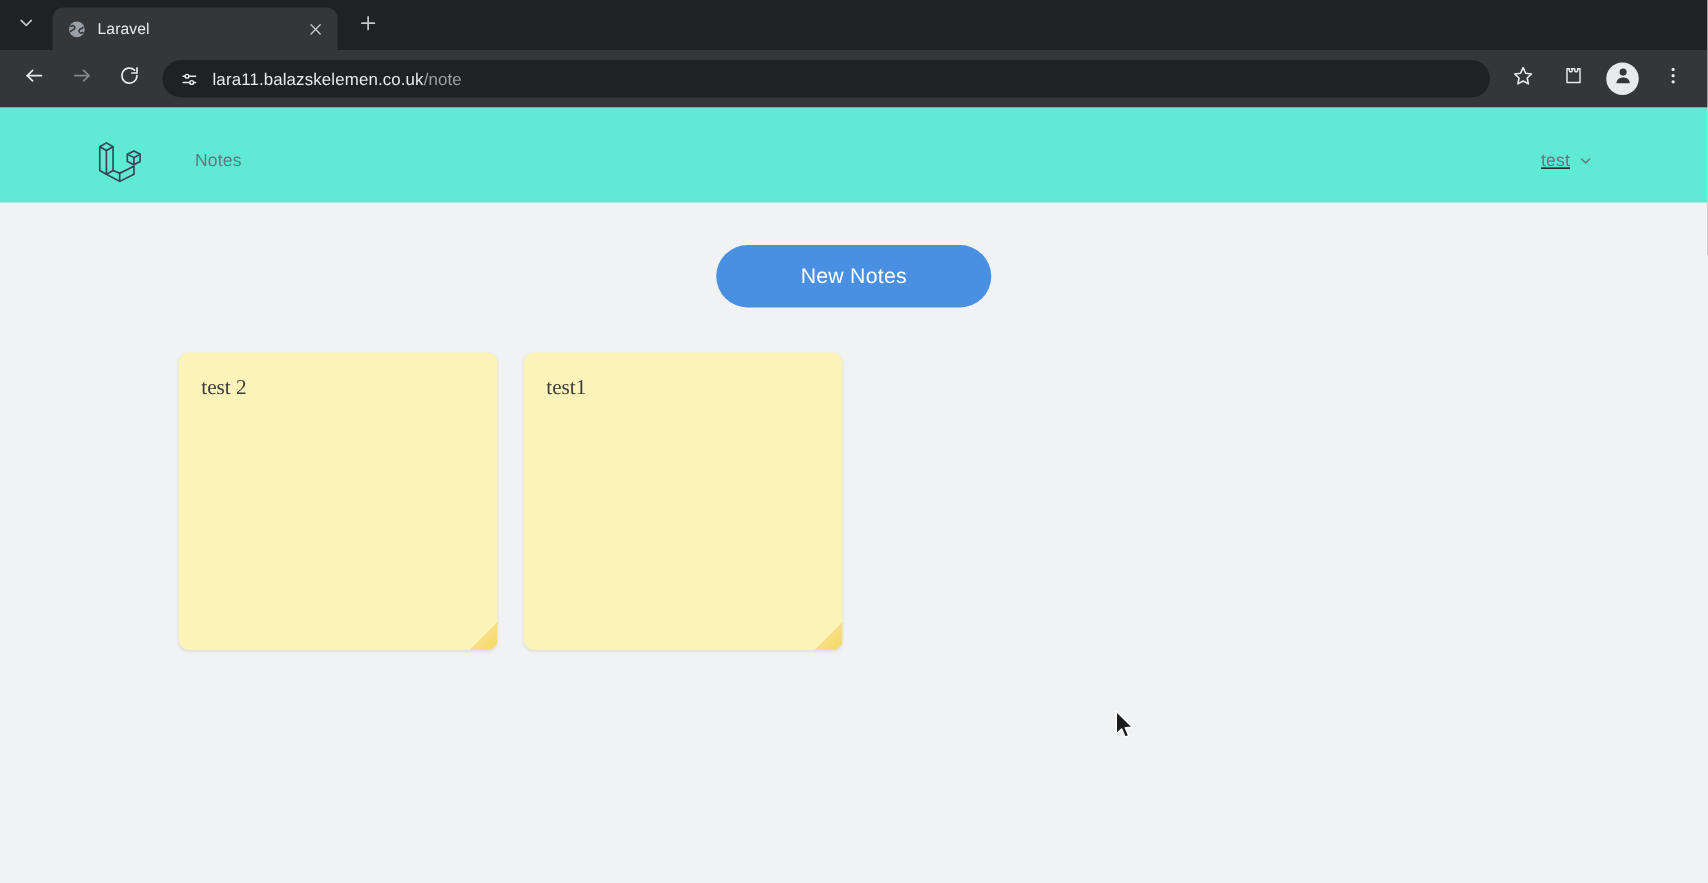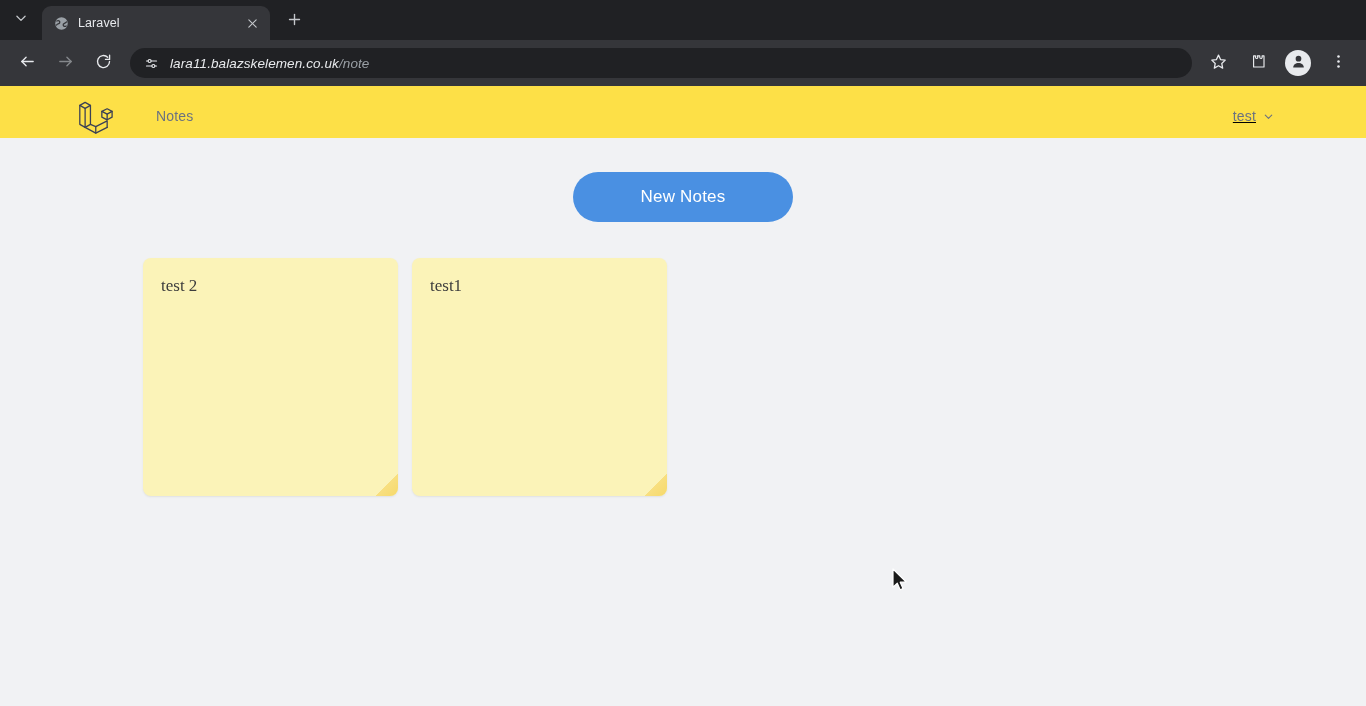--- a/index.html
+++ b/index.html
@@ -103,21 +103,20 @@
     cursor: pointer;
   }
 
   .toolbar {
     height: 46px;
     flex: 0 0 46px;
     background: #35363a;
     display: flex;
     align-items: center;
     padding: 8px 8px;
-    font-style: italic;
   }
 
   .nav-btn {
     width: 30px;
     height: 30px;
     margin: 0 4px;
     display: flex;
     align-items: center;
     justify-content: center;
     border-radius: 50%;
@@ -188,22 +187,22 @@
 
   
   .viewport {
     flex: 1 1 auto;
     background: #f1f2f4;
     position: relative;
     overflow: hidden;
   }
 
   .site-nav {
-    height: 52px;
-    background: #fde047;
+    height: 76px;
+    background: #5eead4;
     display: flex;
     align-items: center;
     padding: 8px 92px 0 0;
     position: relative;
   }
 
   .nav-left {
     display: flex;
     align-items: center;
     padding-left: 76px;
@@ -262,21 +261,21 @@
     height: 50px;
     font-size: 17px;
     font-family: "Liberation Sans", sans-serif;
     cursor: pointer;
     letter-spacing: 0.2px;
   }
 
   .notes-grid {
     display: flex;
     flex-wrap: wrap;
-    gap: 14px;
+    gap: 21px;
     padding: 36px 0 0 143px;
   }
 
   .note-card {
     width: 255px;
     height: 238px;
     background: #fbf3b8;
     border-radius: 8px;
     position: relative;
     padding: 18px 18px 0 18px;

